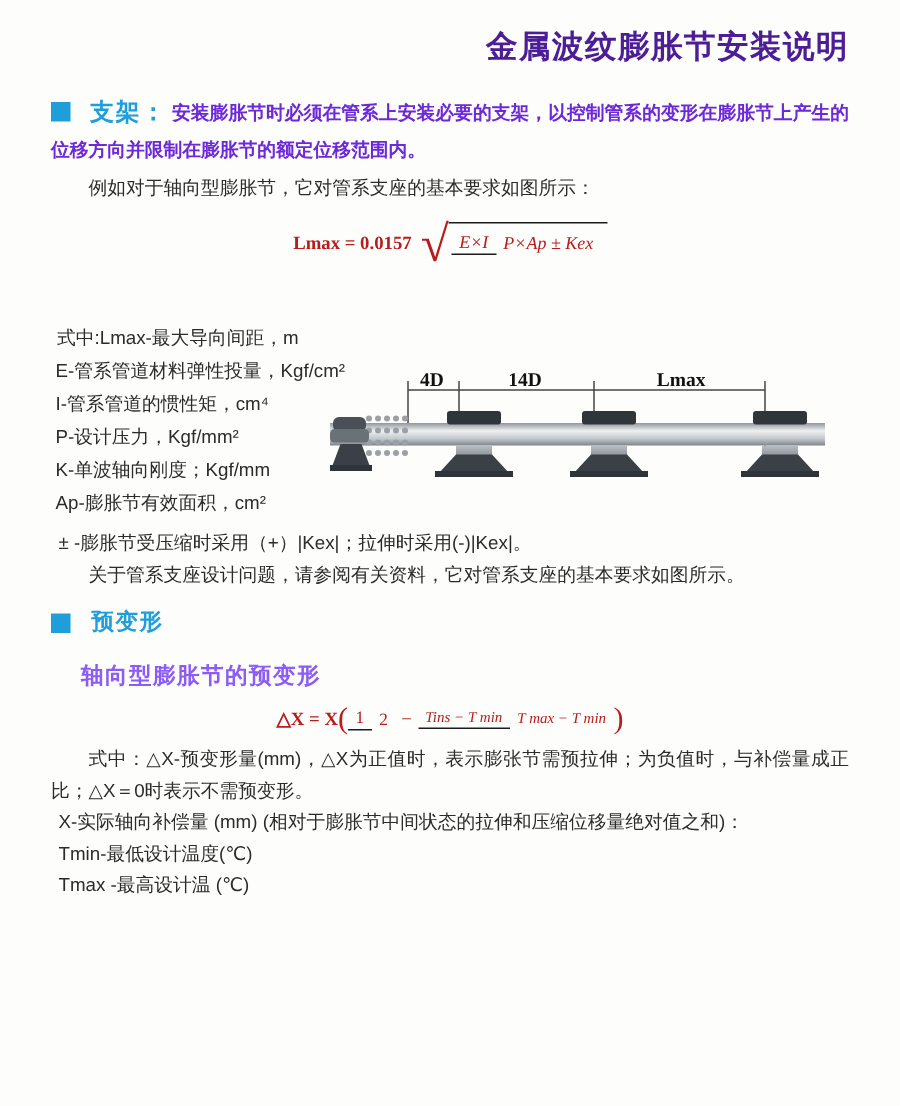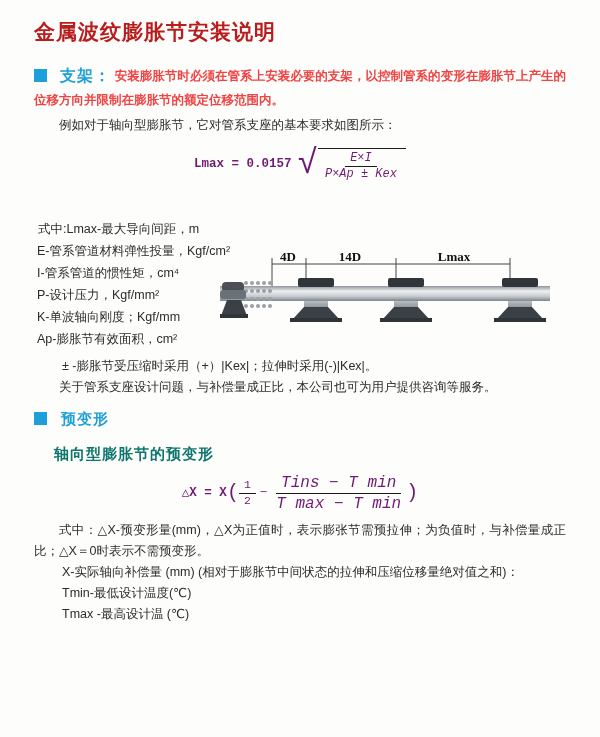--- a/index.html
+++ b/index.html
@@ -9,53 +9,53 @@
     background:#fdfdfb;
     font-family:"Liberation Sans","DejaVu Sans",sans-serif;
     color:#2b2b2b;
     font-size:12.5px;
     line-height:1.68;
     overflow:hidden;
   }
   .page { padding:14px 34px 10px 34px; }
 
   .title {
-    text-align:left;
+    text-align:right;
     font-size:21px;
     font-weight:bold;
-    color:#b91c1c;
+    color:#4c1d95;
     letter-spacing:1px;
     margin-bottom:14px;
   }
 
   .sec-head { display:flex; align-items:center; }
   .marker {
     width:13px; height:13px;
     background:#1e9fd9;
     display:inline-block;
     margin-right:2px;
     flex:0 0 auto;
   }
   .sec-label { color:#1e9fd9; font-size:16px; font-weight:bold; letter-spacing:1px;padding-left:12px; }
 
   .support-line { margin-top:14px; text-align:justify; }
   .support-line .sec-label { vertical-align:-1px; }
   .support-line .marker { vertical-align:-2px; margin-right:1px; }
-  .intro-text { font-weight:bold; color:#ef4444; }
+  .intro-text { font-weight:bold; color:#6d28d9; }
 
   .para { text-indent:2em; text-align:justify; }
   .mt4 { margin-top:4px; }
   .mt8 { margin-top:8px;text-align:right; }
 
   
   .formula-row { display:flex; justify-content:center; align-items:center; }
-  .math { font-family:Liberation Mono, monospace; color:#701a75; }
+  .math { font-family:Liberation Serif, serif; color:#b91c1c; }
   .math-bold { font-weight:bold; }
   .math-italic { font-style:italic; }
-  .frac { display:inline-flex; flex-direction:column; align-items:center; text-align:center; vertical-align:middle; line-height:1.25; }
+  .frac { display:inline-flex; flex-direction:row; align-items:flex-end; text-align:center; vertical-align:middle; line-height:1.25; }
   .frac .num { border-bottom:1.2px solid #1a1a1a; padding:0 5px; }
   .frac .den { padding:0 5px; }
   .sqrt-wrap { display:inline-flex; align-items:stretch; margin-left:6px; }
   .radical {
     font-size:34px; line-height:0.95; font-weight:normal;
     transform:translateY(2px);
   }
   .vinculum { border-top:1.6px solid #1a1a1a; padding:2px 4px 0 2px; margin-top:2px; }
   .paren { font-size:20px; font-weight:normal; line-height:1; }
 
@@ -65,24 +65,24 @@
   .defs-list div:first-child { margin-left:4px;margin-top:28px; }
   .defs-list div:not(:first-child) { margin-left:3px; }
 
   .diagram {
     position:absolute;
     top:32px; right:-6px;
     width:352px; height:100px;
   }
   .dim-label { font-family:"Liberation Serif","DejaVu Serif",serif; font-weight:bold; font-size:13px; fill:#111; }
 
-  .blue-sub { color:#0f766e; font-weight:bold; }
+  .blue-sub { color:#8b5cf6; font-weight:bold; }
   .sub-axial { font-size:15px; margin:10px 0 2px 20px; letter-spacing:1px; }
 
-  .note-indent { margin-left:28px; }
+  .note-indent { margin-left:5px; }
   .fml-pad { padding:10px 0 8px 0; }
 </style>
 </head>
 <body>
 
 <div class="page">
 
   <h1 class="title">金属波纹膨胀节安装说明</h1>
 
   <div class="support-line">
@@ -187,39 +187,39 @@
       <g>
         <rect x="282" y="28" width="36" height="9" rx="2" fill="#30353a"></rect>
         <rect x="288" y="51" width="24" height="8" fill="url(#pedGrad)"></rect>
         <polygon points="276,70 324,70 312,57 288,57" fill="#3a4045"></polygon>
         <rect x="274" y="68" width="52" height="4" fill="#2f3438"></rect>
       </g>
     </svg>
   </div>
 
   <div class="note-indent">± -膨胀节受压缩时采用（+）|Kex|；拉伸时采用(-)|Kex|。</div>
-  <div class="para">关于管系支座设计问题，与补偿量成正比，本公司也可为用户提供咨询等服务。</div>
+  <div class="para">关于管系支座设计问题，请参阅有关资料，它对管系支座的基本要求如图所示。</div>
 
   <div class="sec-head mt8">
     <span class="marker"></span>
     <span class="sec-label" style="font-size:15px;">预变形</span>
   </div>
 
 
   <div class="blue-sub sub-axial">轴向型膨胀节的预变形</div>
 
   <div class="formula-row" style="padding:4px 0 6px 0;">
     <span class="math math-bold">△X = X</span>
     <span class="math paren">(</span>
     <span class="frac math" style="font-size:11.5px;">
       <span class="num">1</span>
       <span class="den">2</span>
     </span>
     <span class="math" style="padding:0 4px;">−</span>
-    <span class="frac math math-italic" style="font-size:16px;">
+    <span class="frac math math-italic" style="font-size:10px;">
       <span class="num">Tins − T min</span>
       <span class="den">T max − T min</span>
     </span>
     <span class="math paren">)</span>
   </div>
 
   <div class="para">式中：△X-预变形量(mm)，△X为正值时，表示膨张节需预拉伸；为负值时，与补偿量成正比；△X＝0时表示不需预变形。</div>
   <div class="note-indent">X-实际轴向补偿量 (mm) (相对于膨胀节中间状态的拉伸和压缩位移量绝对值之和)：</div>
   <div class="note-indent">Tmin-最低设计温度(℃)</div>
   <div class="note-indent">Tmax -最高设计温 (℃)</div>

